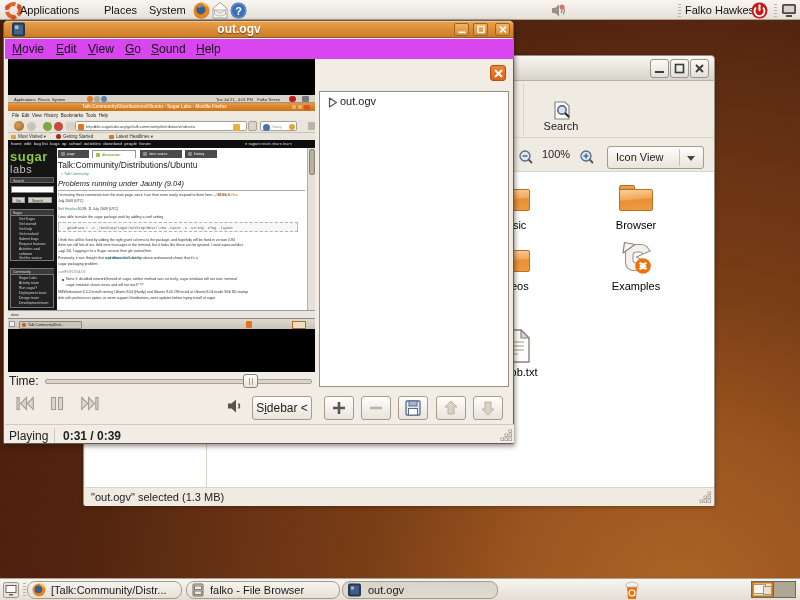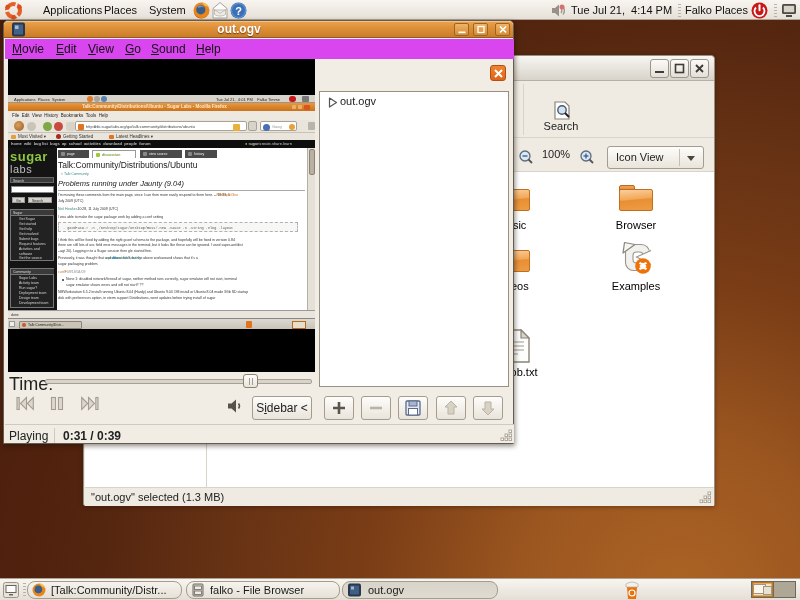--- a/index.html
+++ b/index.html
@@ -86,21 +86,21 @@
         <path d="M0 -8.5 A8.5 8.5 0 0 1 7.36 4.25 L3.9 2.25 A4.5 4.5 0 0 0 2 -4 L2 -8.2 z" transform="rotate(138)"></path>
         <path d="M0 -8.5 A8.5 8.5 0 0 1 7.36 4.25 L3.9 2.25 A4.5 4.5 0 0 0 2 -4 L2 -8.2 z" transform="rotate(258)"></path>
       </g>
       <g fill="#D94F1E">
         <circle cx="0" cy="-7" r="2.2" transform="rotate(60)"></circle>
         <circle cx="0" cy="-7" r="2.2" transform="rotate(180)"></circle>
         <circle cx="0" cy="-7" r="2.2" transform="rotate(300)"></circle>
       </g>
     </g>
   </svg>
-  <div class="mi" style="left:43px;">Applications</div>
+  <div class="mi" style="left:20px;">Applications</div>
   <div class="mi" style="left:104px;">Places</div>
   <div class="mi" style="left:149px;">System</div>
   <svg style="position:absolute;left:193px;top:2px;" width="17" height="17">
     <circle cx="8.5" cy="8.5" r="8" fill="#E8851C"></circle>
     <path d="M1 11 A8 8 0 0 0 14.8 13.5 A8 8 0 0 1 2 12.5 Z" fill="#C83C10"></path>
     <circle cx="7.8" cy="7.8" r="4.6" fill="#3A5E8C"></circle>
     <path d="M4.5 4.5 A4.6 4.6 0 0 1 11 5.5 A6 6 0 0 0 5.5 6 Z" fill="#6C96C4"></path>
     <path d="M8.5 0.5 A8 8 0 0 1 16.3 7 C15 4.5 13 3.5 11.5 3.8 C10.5 2 9.5 1 8.5 0.5 Z" fill="#F6C14E"></path>
   </svg>
   <svg style="position:absolute;left:211px;top:1px;" width="18" height="19">
@@ -111,23 +111,22 @@
   <svg style="position:absolute;left:230px;top:2px;" width="17" height="17">
     <circle cx="8.5" cy="8.5" r="8" fill="#3B6FB6"></circle>
     <circle cx="8.5" cy="8.5" r="7" fill="none" stroke="#6C9BD6" stroke-width="1"></circle>
     <text x="8.5" y="12.5" font-size="11" font-weight="bold" fill="#FFF" text-anchor="middle" font-family="Liberation Sans">?</text>
   </svg>
   <svg style="position:absolute;left:551px;top:3px;" width="15" height="15">
     <path d="M1 5 h3 l4 -3.5 v12 l-4 -3.5 h-3 z" fill="#97918A"></path>
     <path d="M10 5 a4.5 4.5 0 0 1 0 5 M12 3.5 a7 7 0 0 1 0 8" fill="none" stroke="#97918A" stroke-width="1.3"></path>
     <circle cx="11" cy="4" r="2.5" fill="#D86F6F"></circle>
   </svg>
-  <div class="mi" style="left:571px;">Tue Jul 21,&nbsp; 4:14 PM</div>
   <div class="sep-dots" style="left:678px;top:4px;height:13px;"></div>
-  <div class="mi" style="left:685px;">Falko Places</div>
+  <div class="mi" style="left:685px;">Falko Hawkes</div>
   <svg style="position:absolute;left:751px;top:2px;" width="17" height="17">
     <circle cx="8.5" cy="8.5" r="8" fill="#C81818"></circle>
     <path d="M8.5 3.2 v5" stroke="#FFF" stroke-width="2" stroke-linecap="round"></path>
     <path d="M5 5.5 a5 5 0 1 0 7 0" fill="none" stroke="#FFF" stroke-width="1.8"></path>
   </svg>
   <div class="sep-dots" style="left:774px;top:4px;height:13px;"></div>
   <svg style="position:absolute;left:781px;top:3px;" width="16" height="15">
     <rect x="1" y="1" width="14" height="10" rx="1.5" fill="#4E4B45"></rect>
     <rect x="2.8" y="2.8" width="10.4" height="6.4" fill="#D8D3C8"></rect>
     <rect x="5" y="12" width="6" height="2" fill="#4E4B45"></rect>
@@ -428,21 +427,21 @@
         </svg>
     </div>
     <div style="position:absolute;left:2px;top:32px;width:190px;height:296px;background:#FFF;border:1px solid #989082;">
       <svg style="position:absolute;left:7px;top:4px;" width="12" height="13">
           <path d="M2.5 2 L9.5 6.5 L2.5 11 z" fill="none" stroke="#555" stroke-width="1.2" stroke-linejoin="round"></path>
         </svg>
       <div style="position:absolute;left:20px;top:3px;font-size:11px;color:#222;">out.ogv</div>
     </div>
   </div>
   <div id="ctrl">
-    <div style="position:absolute;left:4px;top:2px;font-size:18px;color:#222;">Time:</div>
+    <div style="position:absolute;left:4px;top:2px;font-size:12px;color:#222;">Time:</div>
     <div style="position:absolute;left:40px;top:7px;width:267px;height:5px;background:#D9D4CB;border:1px solid #A8A192;border-radius:2px;"></div>
     <div class="btn" style="position:absolute;left:238px;top:2px;width:15px;height:14px;border-color:#8A8374;">
       <div style="position:absolute;left:5px;top:3px;width:1px;height:7px;background:#A59E90;"></div>
       <div style="position:absolute;left:8px;top:3px;width:1px;height:7px;background:#A59E90;"></div>
     </div>
     <svg style="position:absolute;left:10px;top:23px;" width="20" height="17">
       <g fill="#DDD8CF" stroke="#A39C91" stroke-width="1.1">
           <rect x="2" y="2.5" width="2.2" height="12"></rect>
           <path d="M11.5 2.5 L5.5 8.5 L11.5 14.5 z"></path>
           <path d="M18.3 2.5 L12.3 8.5 L18.3 14.5 z"></path>

